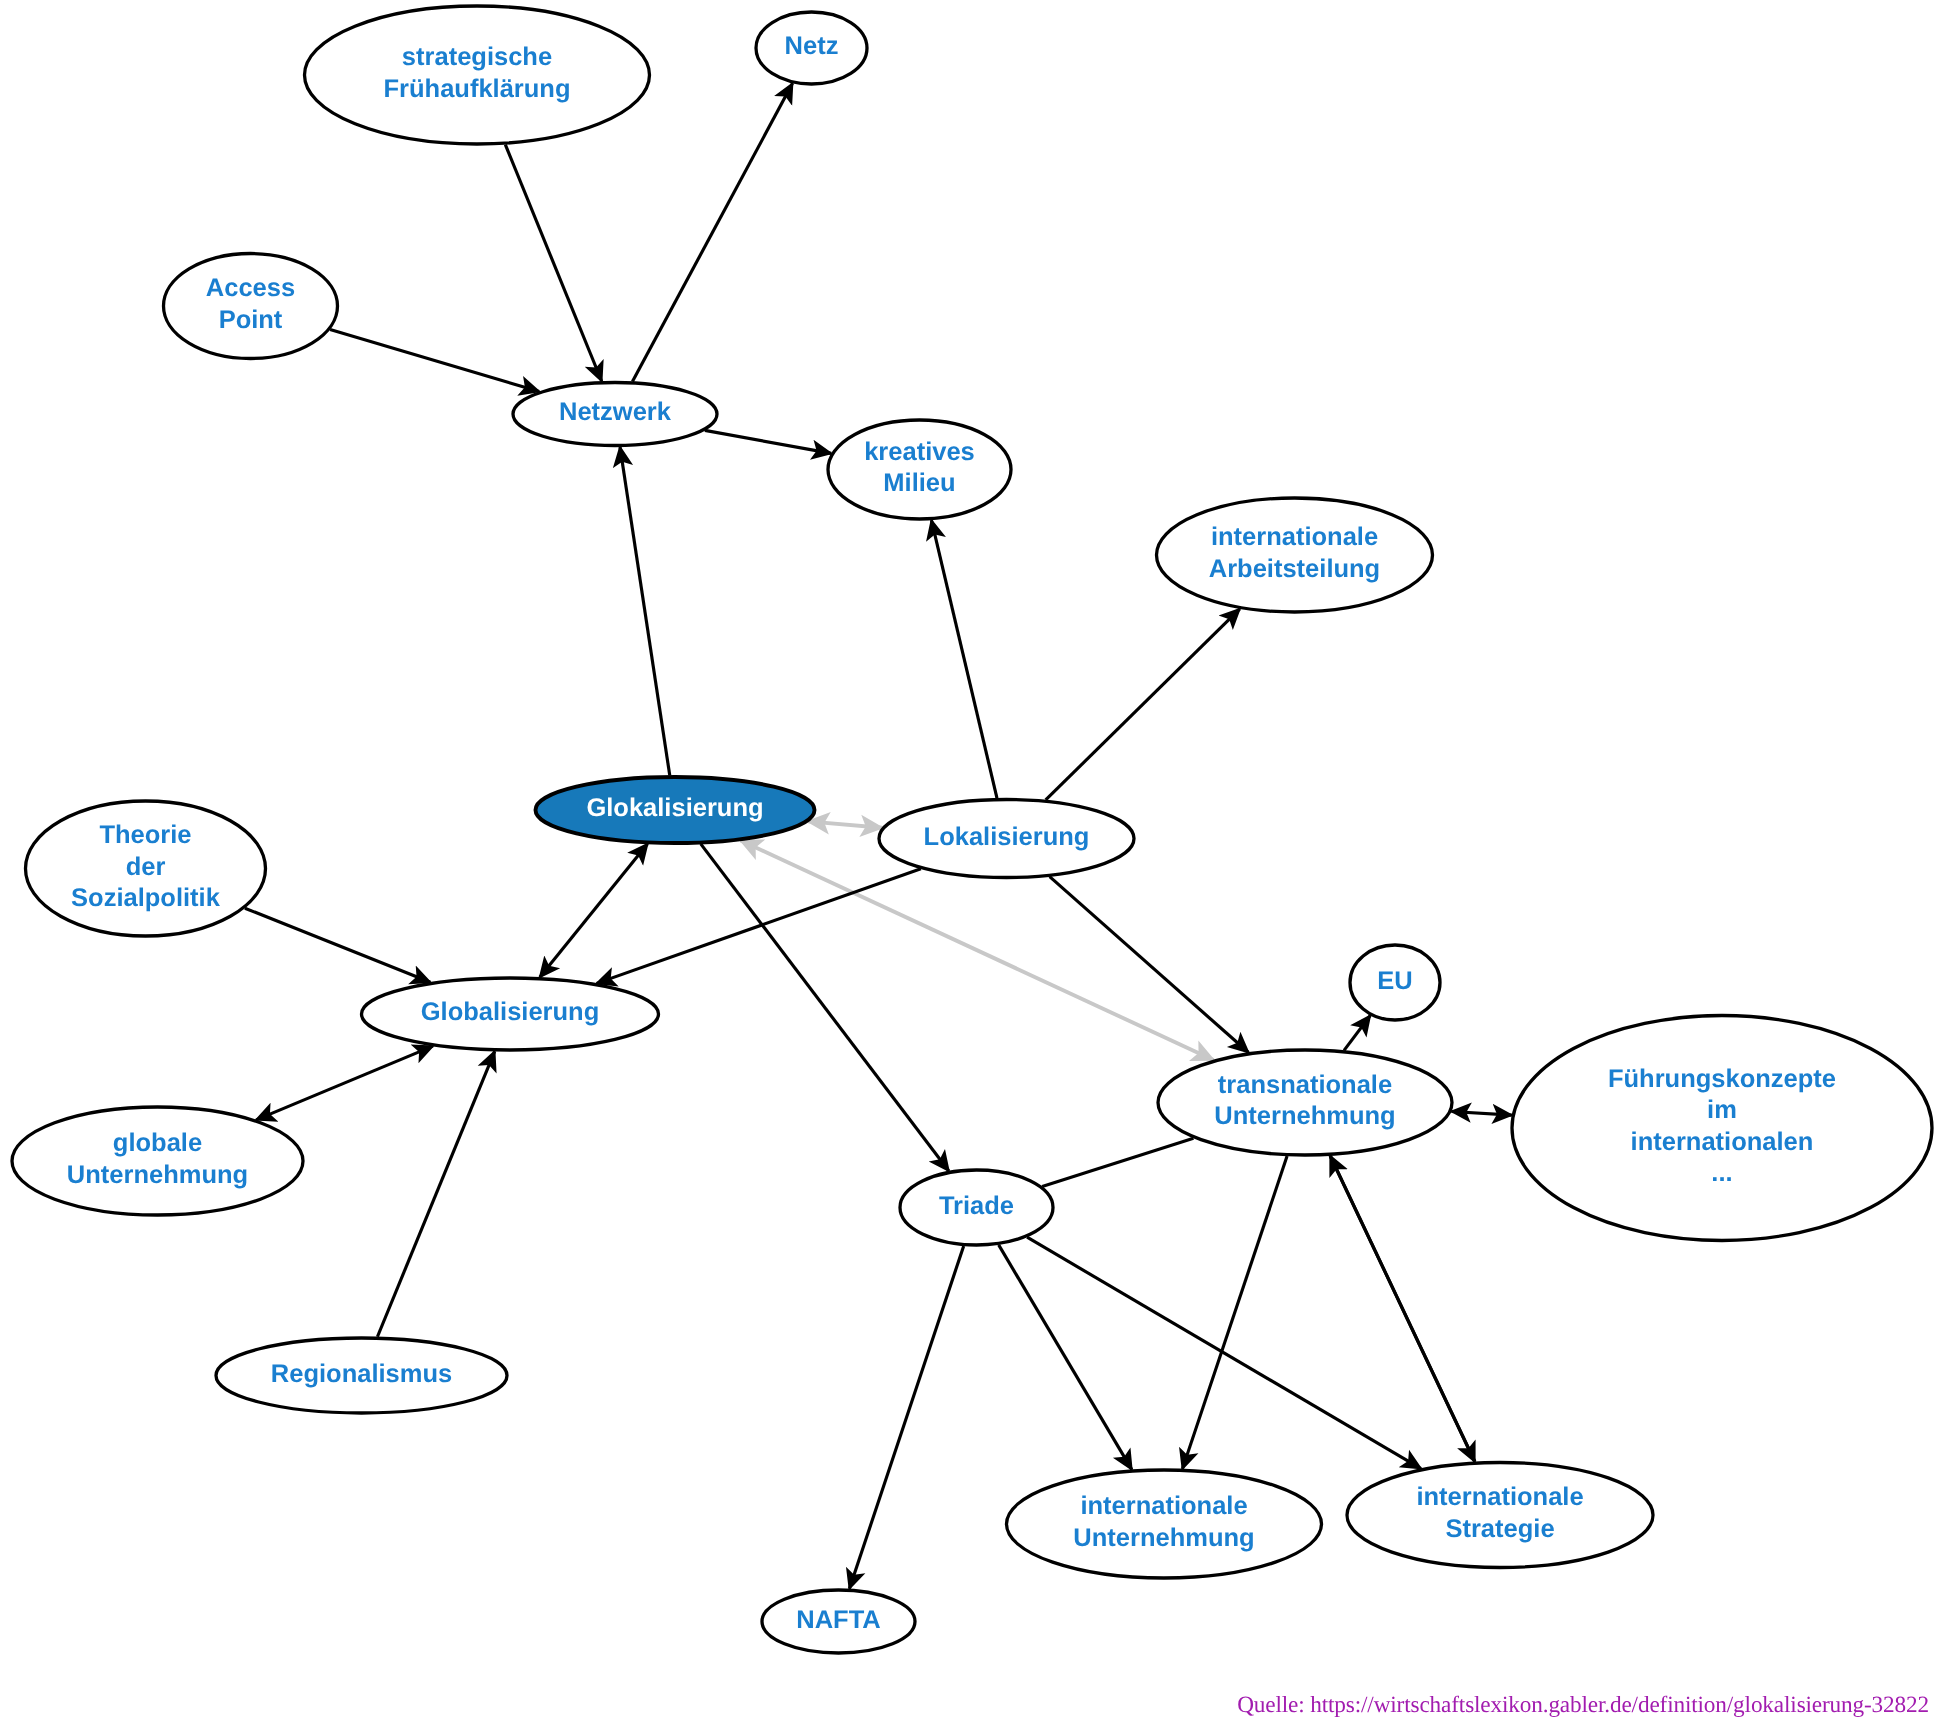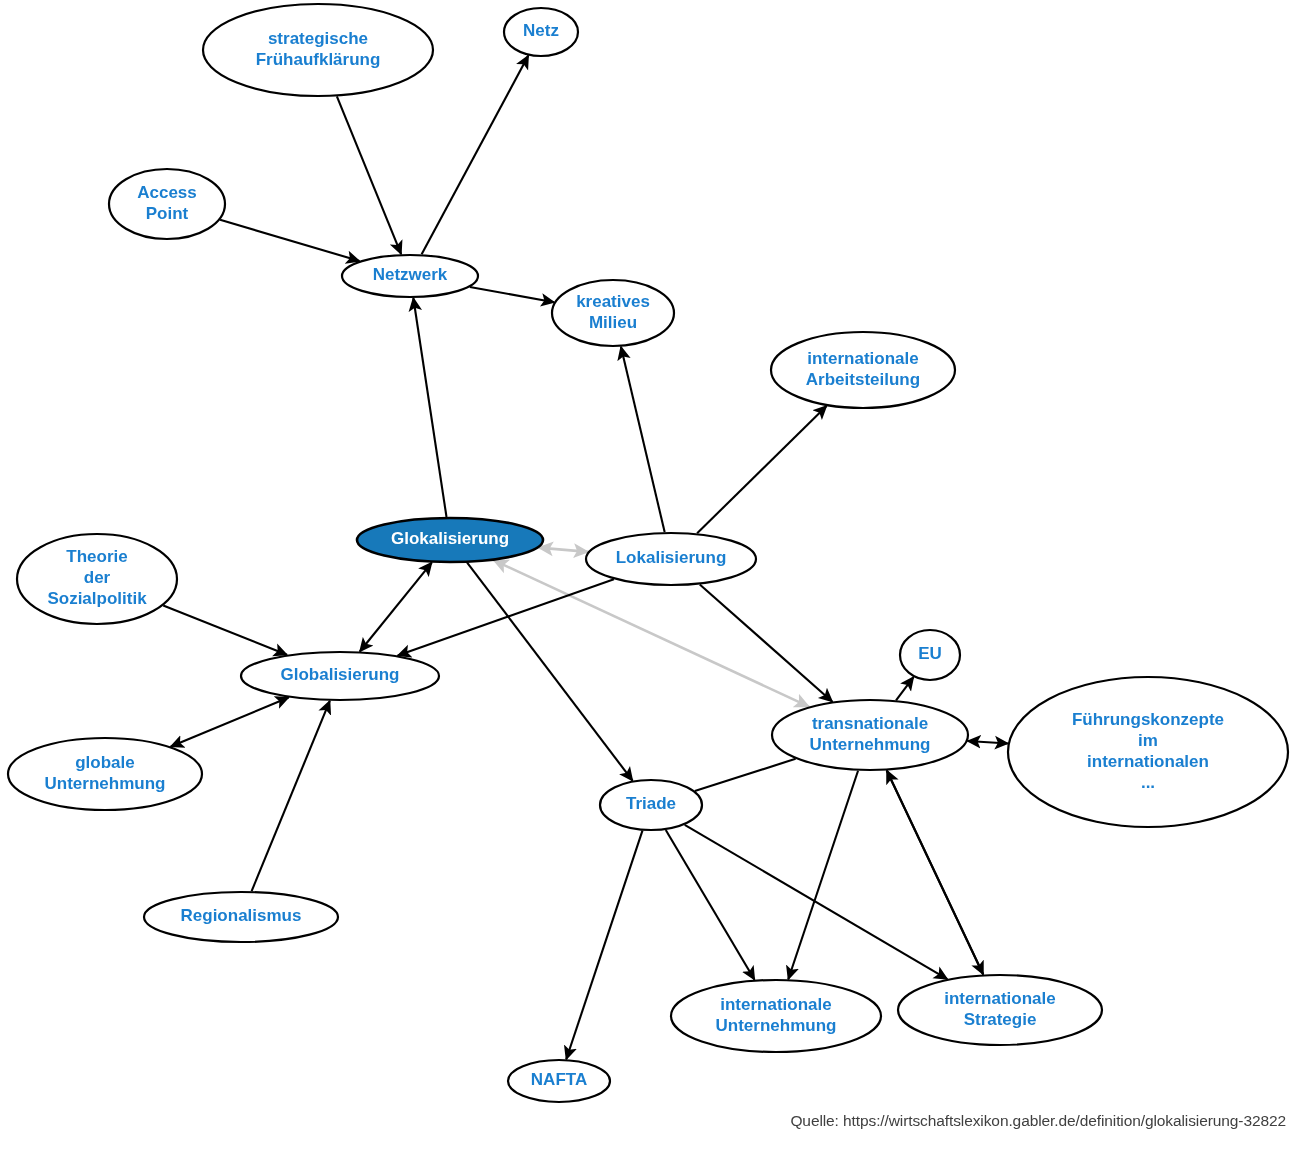--- a/index.html
+++ b/index.html
@@ -52,24 +52,24 @@
     stroke-width: 2.1;
     fill: none;
   }
   .edge-line.muted {
     stroke: #c8c8c8;
     stroke-width: 2.6;
   }
   .source-caption {
     position: absolute;
     right: 14px;
-    bottom: 20px;
-    font-family: Liberation Sans, sans-serif;
+    bottom: 4px;
+    font-family: Liberation Serif, serif;
     font-size: 15.5px;
-    color: #404040;
+    color: #a21caf;
     letter-spacing: -0.1px;
   }
 </style>
 </head>
 <body>
 
 <div id="graph-root">
   <svg id="graph-svg" viewBox="0 0 1300 1150">
     <defs>
       <marker id="arrow-black-end" viewBox="0 0 12 12" refX="10.5" refY="6" markerWidth="7.2" markerHeight="7.2" orient="auto-start-reverse" markerUnits="strokeWidth">

